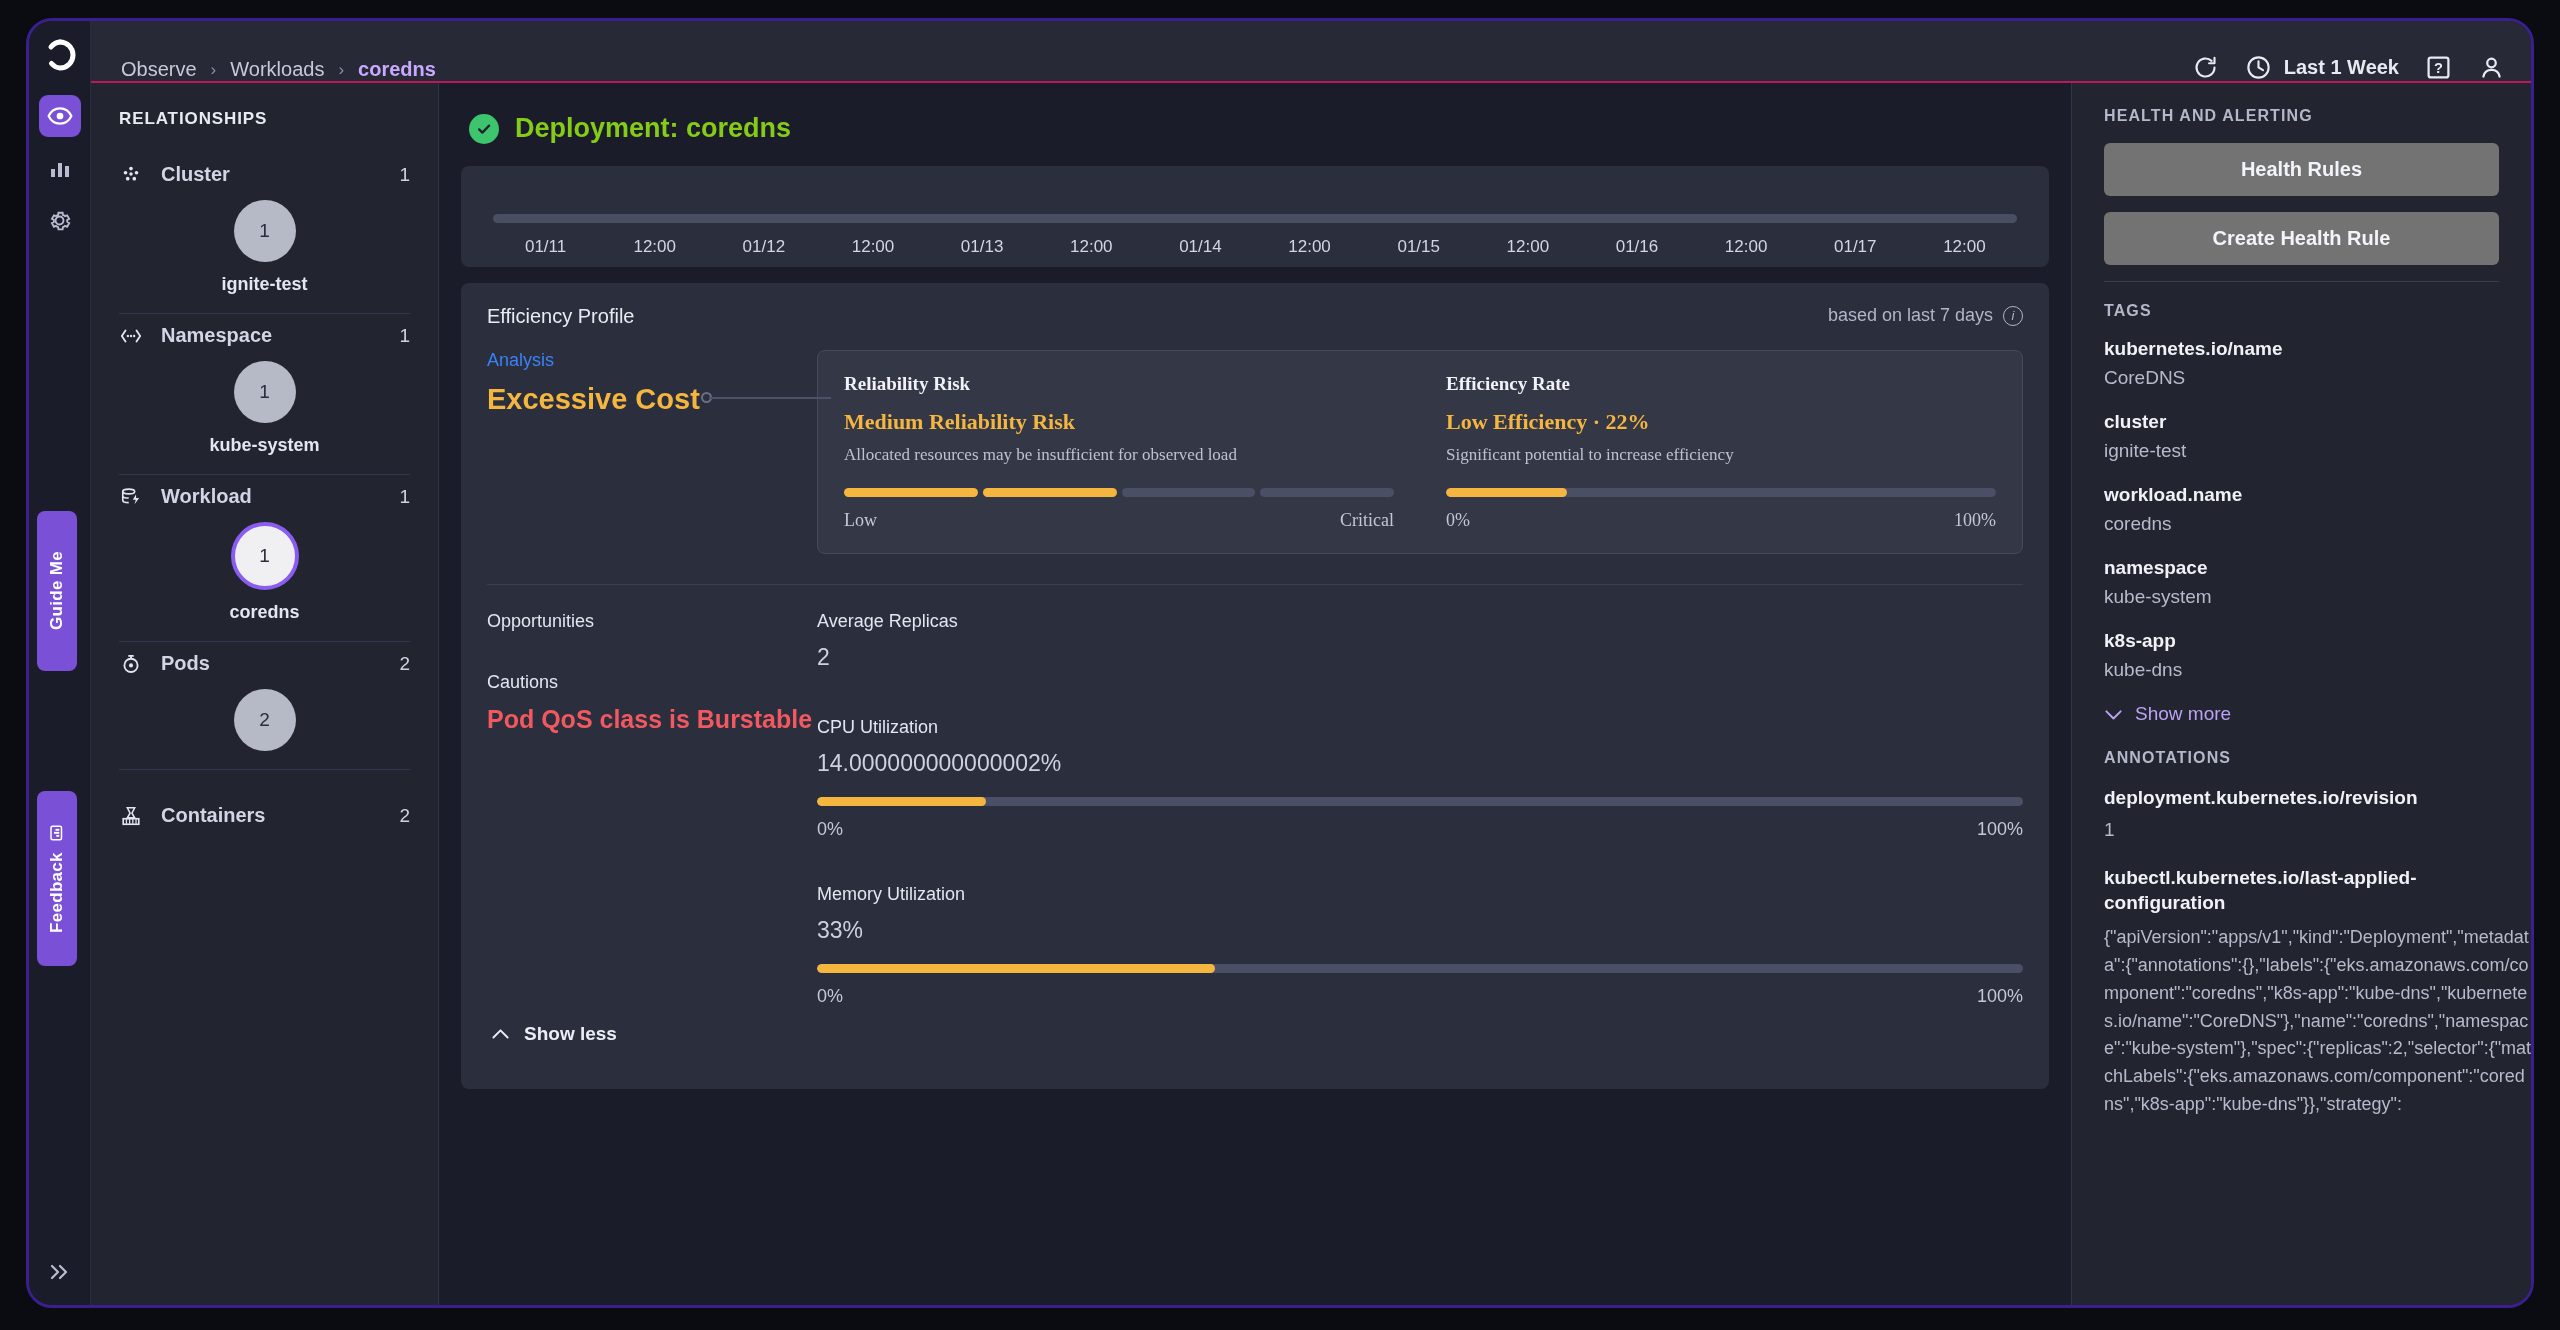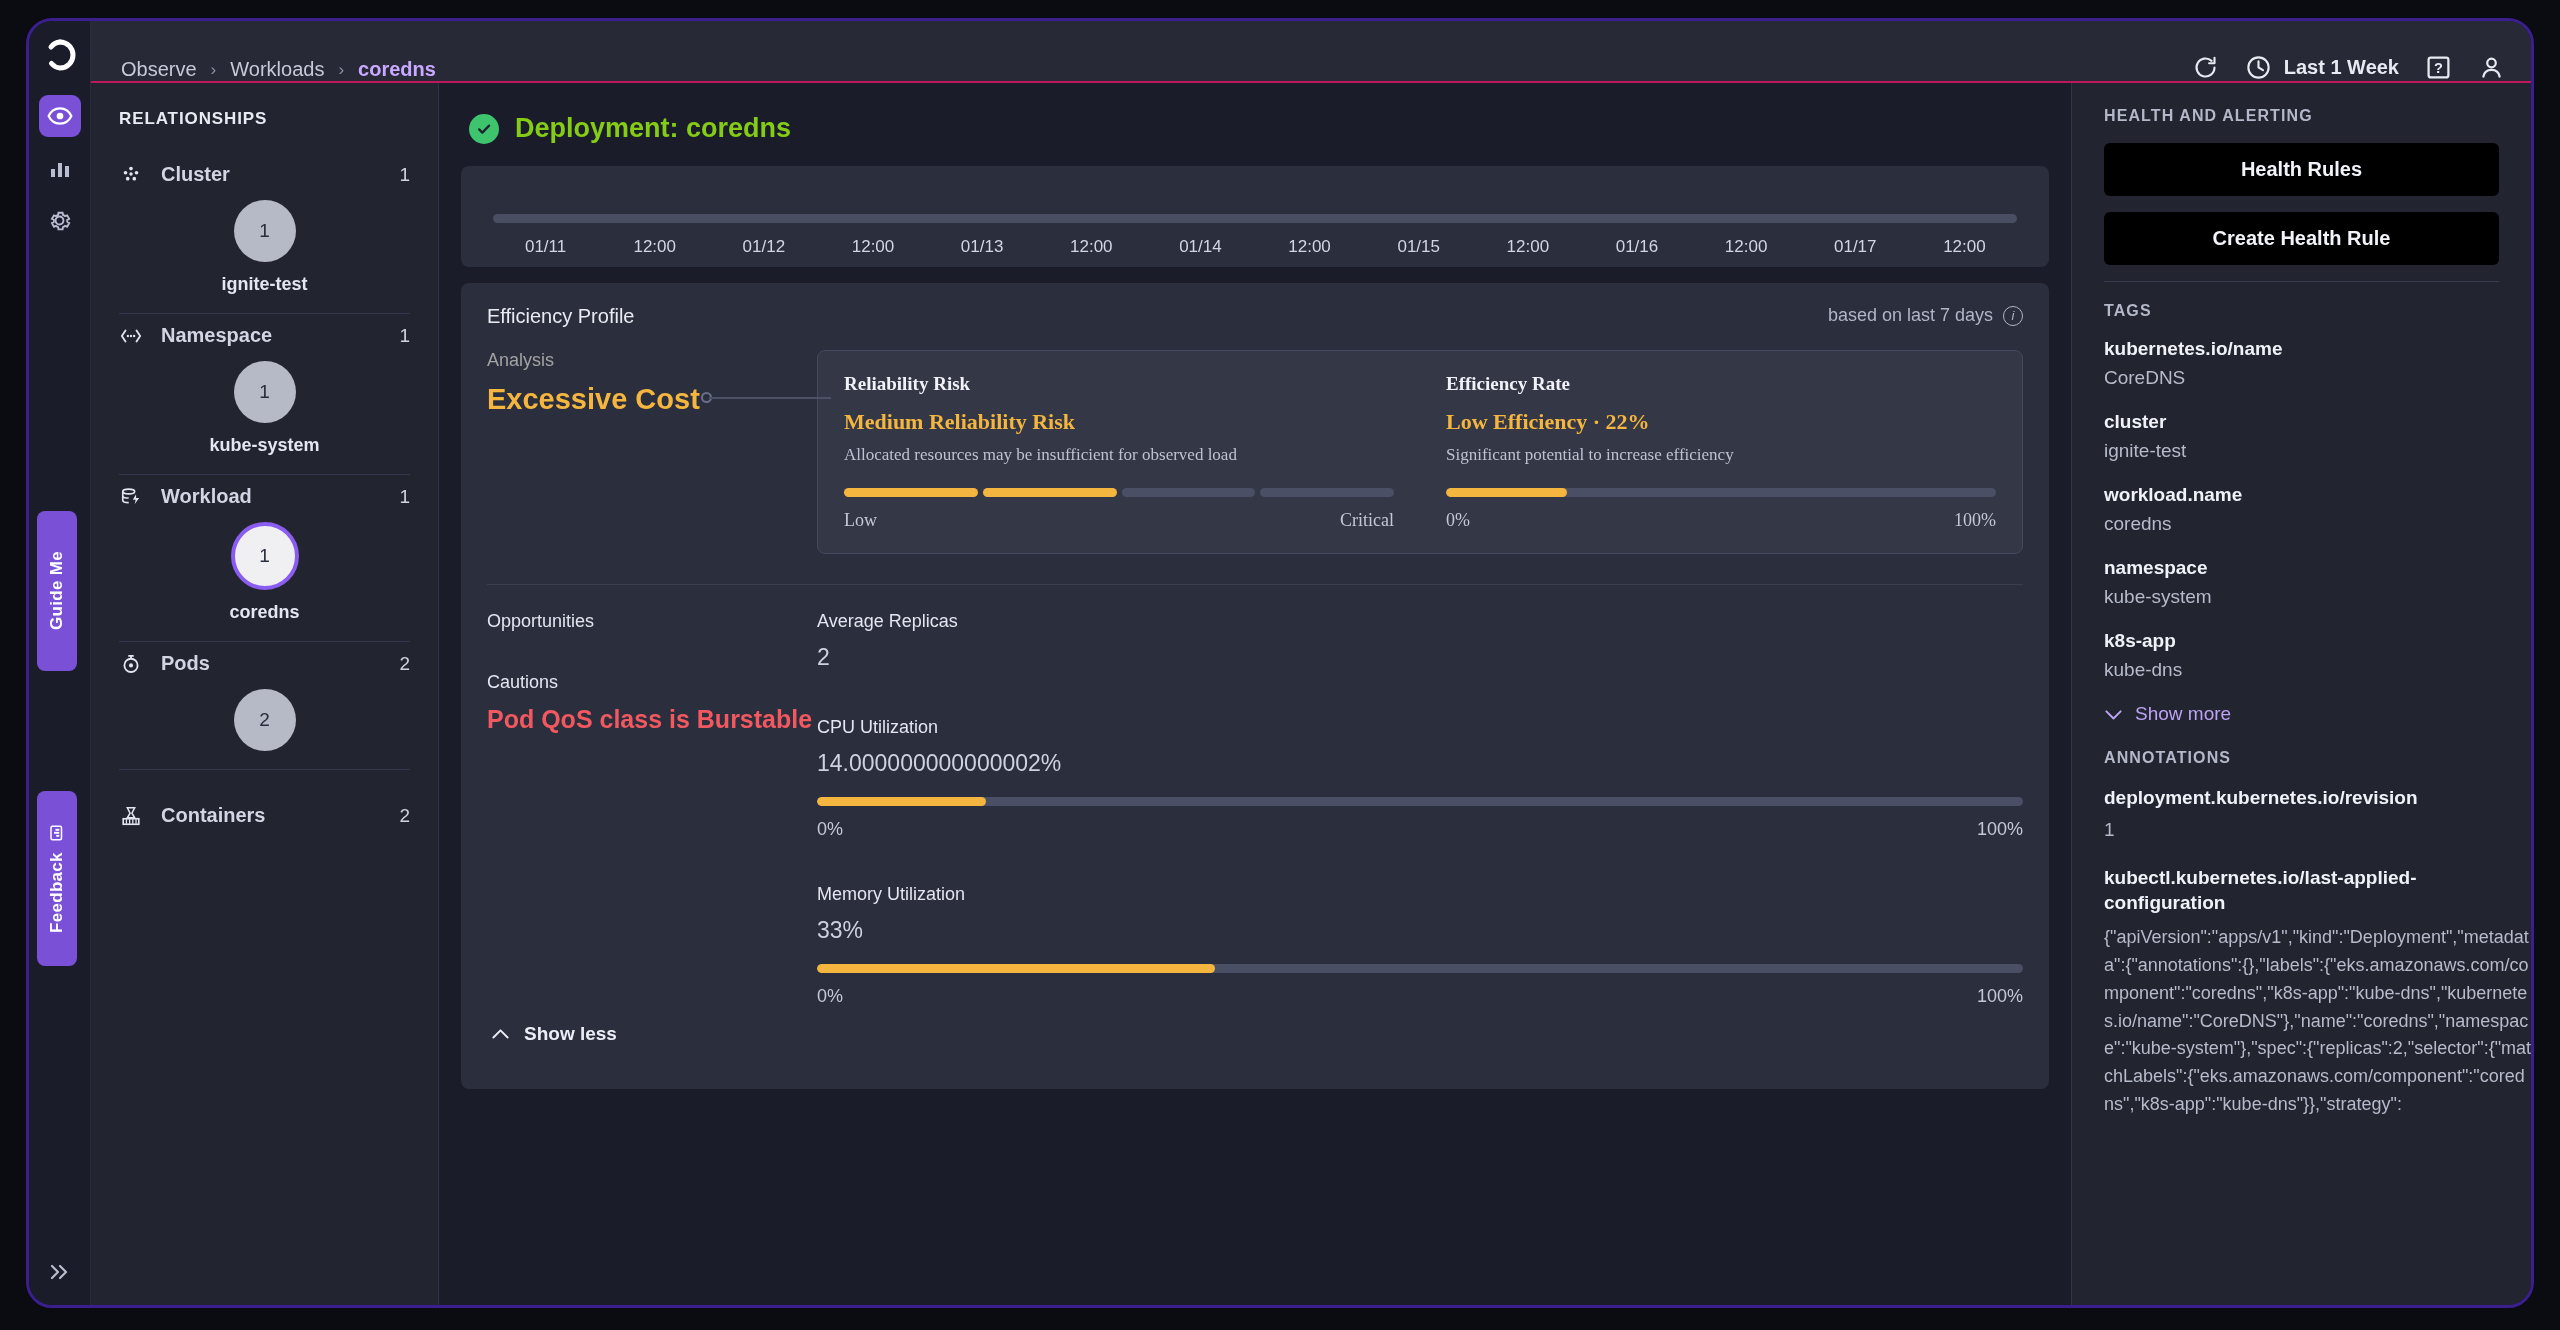--- a/index.html
+++ b/index.html
@@ -145,21 +145,21 @@
   .ep-head { display: flex; align-items: flex-start; }
   .ep-title { font-size: 20px; color: #e9ebf3; }
   .ep-note { margin-left: auto; display: flex; align-items: center; gap: 10px; font-size: 18px; color: #b0b5c8; }
   .info-dot {
     width: 20px; height: 20px; border-radius: 50%; border: 1.6px solid #b0b5c8;
     font-size: 13px; display: flex; align-items: center; justify-content: center; font-style: italic;
   }
 
   .ep-body { display: flex; margin-top: 22px; position: relative; }
   .ep-left { width: 330px; flex: 0 0 330px; }
-  .label-sm { font-size: 18px; color: #a3a3a3; margin-bottom: 12px; }
+  .label-sm { font-size: 18px; color: #3b82f6; margin-bottom: 12px; }
   .big-amber { font-size: 29px; font-weight: bold; color: #f5b63f; }
   .connector {
     position: absolute; left: 222px; top: 47px;
     width: 122px; height: 2px; background: #4d5167;
   }
   .connector::before {
     content: ""; position: absolute; left: -10px; top: -4px;
     width: 10px; height: 10px; border-radius: 50%; border: 2px solid #6d melhorar;
   }
   .conn-dot {
@@ -213,21 +213,21 @@
     border-left: 1px solid #32354a;
     padding: 24px 32px 0 32px;
     overflow: hidden;
   }
   .sec-title {
     font-size: 16px; font-weight: bold; color: #b3b8ca;
     letter-spacing: 1.1px; margin-bottom: 18px;
   }
   .btn-wide {
     display: block; width: 100%;
-    background: #000000; color: #f3f4fa;
+    background: #737373; color: #f3f4fa;
     border: none; border-radius: 6px;
     font-size: 20px; font-weight: bold;
     padding: 15px 0; margin-bottom: 16px;
     font-family: "Liberation Sans", sans-serif;
   }
   .hr { height: 1px; background: #3a3d52; margin: 14px 0 20px 0; }
   .tag-k { font-size: 19px; font-weight: bold; color: #f0f2f8; margin-bottom: 7px; }
   .tag-v { font-size: 19px; color: #b6bbcc; margin-bottom: 22px; }
   .show-more {
     display: flex; align-items: center; gap: 12px;

